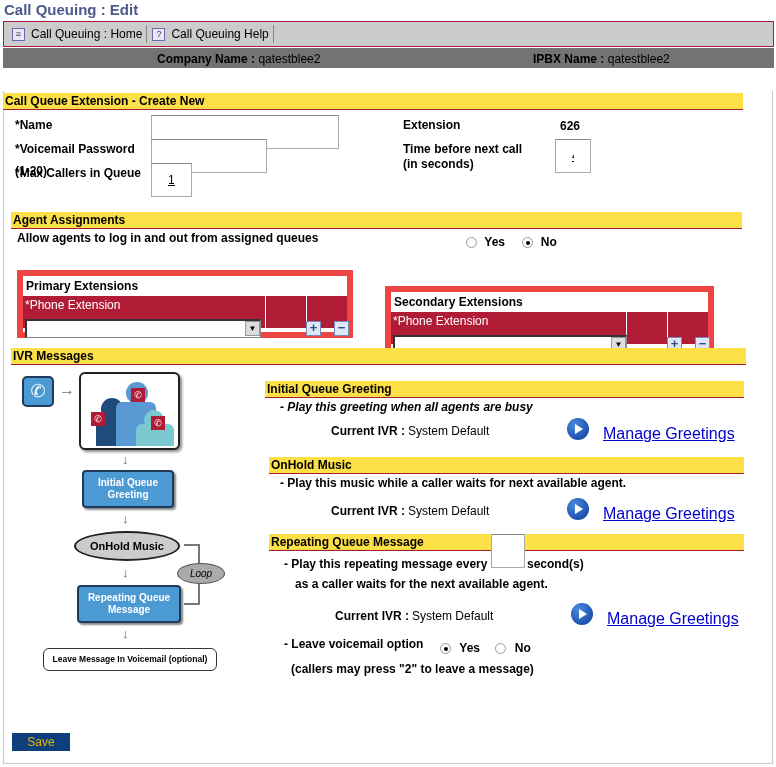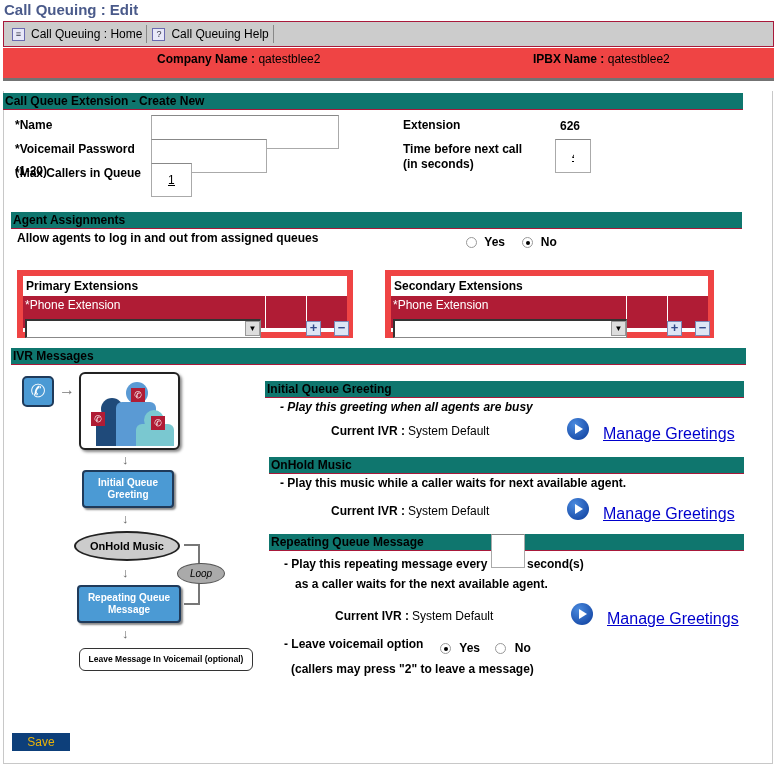--- a/index.html
+++ b/index.html
@@ -2,24 +2,24 @@
 <html><head>
 <meta charset="utf-8">
 <style>
   * { box-sizing: border-box; margin: 0; padding: 0; }
   body { width: 776px; height: 767px; background: #fff; font-family: "Liberation Sans", sans-serif; font-size: 12px; color: #000; position: relative; overflow: hidden; }
   .abs { position: absolute; }
   .page-title { left: 4px; top: 1px; font-size: 15px; font-weight: bold; color: #4a5a8a; }
   .toolbar { left: 3px; top: 21px; width: 771px; height: 26px; background: #cccccc; border: 1px solid #a8193a; display: flex; align-items: center; padding-left: 8px; }
   .tb-item { display: flex; align-items: center; font-size: 12px; color: #000; cursor: pointer; height: 18px; padding-right: 4px; border-right: 1px solid #888; margin-right: 5px; }
   .tb-icon { width: 13px; height: 13px; border: 1px solid #6a6ab0; background: #e8e8f8; margin-right: 6px; position: relative; font-size: 9px; line-height: 11px; text-align: center; color: #334; }
-  .info-bar { left: 3px; top: 48px; width: 771px; height: 33px; background: #ef4444; border-bottom: 3px solid #737373; }
+  .info-bar { left: 3px; top: 48px; width: 771px; height: 20px; background: #737373; border-bottom: 3px solid #737373; }
   .info-bar span { position: absolute; top: 4px; font-size: 12px; }
   .main-box { left: 3px; top: 91px; width: 770px; height: 673px; border: 1px solid #c8c8c8; border-top: none; }
-  .sect-hdr { background: #0f766e; border-bottom: 1px solid #a8193a; font-weight: bold; font-size: 12px; padding-left: 2px; height: 17px; line-height: 17px; }
+  .sect-hdr { background: #fde047; border-bottom: 1px solid #a8193a; font-weight: bold; font-size: 12px; padding-left: 2px; height: 17px; line-height: 17px; }
   .lbl { font-weight: bold; font-size: 12px; }
   .txt { font-size: 12px; }
   input.field { position: absolute; border: 1px solid #aaa; border-top-color: #888; height: 34px; font-size: 12px; font-family: "Liberation Sans", sans-serif; padding: 0 16px; text-align: right; text-decoration: underline; }
   .radio { display: inline-block; width: 11px; height: 11px; border-radius: 50%; border: 1px solid #999; background: #fff; position: relative; vertical-align: middle; }
   .radio.on::after { content: ""; position: absolute; left: 3px; top: 3px; width: 4px; height: 4px; border-radius: 50%; background: #000; }
   .ext-box { border: 6px solid #ef4444; background: #fff; }
   .ext-title { font-weight: bold; font-size: 12px; height: 20px; line-height: 20px; padding-left: 3px; }
   .ext-hdr { background: #b01c35; color: #fff; height: 32px; line-height: 19px; display: flex; font-size: 12px; gap: 16px; }
   .ext-hdr div { border-right: 1px solid #fff; }
   .select { position: absolute; height: 19px; border: 1px solid #888; border-left: 2px solid #333; border-top: 2px solid #333; background: #fff; }
@@ -90,21 +90,21 @@
     <div style="width:28px;"></div>
     <div style="width:28px; border-right:none;"></div>
   </div>
   <div class="select" style="left:2px; top:43px; width:236px;">
     <span class="arr">▼</span>
   </div>
   <div class="pm" style="left:283px; top:45px;">+</div>
   <div class="pm" style="left:311px; top:45px;">−</div>
 </div>
 
-<div class="abs ext-box" style="left:385px; top:270px; width:329px; height:68px;">
+<div class="abs ext-box" style="left:385px; top:286px; width:329px; height:68px;">
   <div class="ext-title">Secondary Extensions</div>
   <div class="ext-hdr">
     <div style="width:271px; padding-left:2px;">*Phone Extension</div>
     <div style="width:28px;"></div>
     <div style="width:28px; border-right:none;"></div>
   </div>
   <div class="select" style="left:2px; top:43px; width:234px;">
     <span class="arr">▼</span>
   </div>
   <div class="pm" style="left:276px; top:45px;">+</div>
@@ -128,21 +128,21 @@
 </div>
 <div class="down-arr" style="left:122px; top:452px;">↓</div>
 <div class="diag-box" style="left:82px; top:470px; width:92px; height:38px; padding-top:5px; line-height:12px;">Initial Queue Greeting</div>
 <div class="down-arr" style="left:122px; top:511px;">↓</div>
 <div class="abs" style="left:74px; top:531px; width:106px; height:30px; background:#ccc; border:2px solid #222; border-radius:50%; font-weight:bold; font-size:11px; text-align:center; line-height:26px;">OnHold Music</div>
 <div class="abs" style="left:184px; top:544px; width:16px; height:61px; border:2px solid #777; border-left:none;"></div>
 <div class="abs" style="left:177px; top:563px; width:48px; height:21px; background:#aaa; border:1px solid #555; border-radius:50%; font-style:italic; font-size:10px; text-align:center; line-height:19px;">Loop</div>
 <div class="down-arr" style="left:122px; top:565px;">↓</div>
 <div class="diag-box" style="left:77px; top:585px; width:104px; height:38px; padding-top:5px; line-height:12px;">Repeating Queue Message</div>
 <div class="down-arr" style="left:122px; top:626px;">↓</div>
-<div class="abs" style="left:43px; top:648px; width:174px; height:23px; background:#fff; border:1px solid #333; border-radius:6px; font-size:8.5px; font-weight:bold; text-align:center; line-height:21px;margin-left:36px;">Leave Message In Voicemail (optional)</div>
+<div class="abs" style="left:43px; top:648px; width:174px; height:23px; background:#fff; border:1px solid #333; border-radius:6px; font-size:8.5px; font-weight:bold; text-align:center; line-height:21px;">Leave Message In Voicemail (optional)</div>
 
 <div class="abs sect-hdr" style="left:265px; top:381px; width:479px;">Initial Queue Greeting</div>
 <div class="abs lbl" style="left:280px; top:400px;font-style:italic;">- Play this greeting when all agents are busy</div>
 <div class="abs lbl" style="left:331px; top:424px;">Current IVR :</div>
 <div class="abs txt" style="left:408px; top:424px;">System Default</div>
 <div class="play" style="left:567px; top:418px;"></div>
 <a class="link" style="left:603px; top:425px;">Manage Greetings</a>
 
 <div class="abs sect-hdr" style="left:269px; top:457px; width:475px;">OnHold Music</div>
 <div class="abs lbl" style="left:280px; top:476px;">- Play this music while a caller waits for next available agent.</div>

